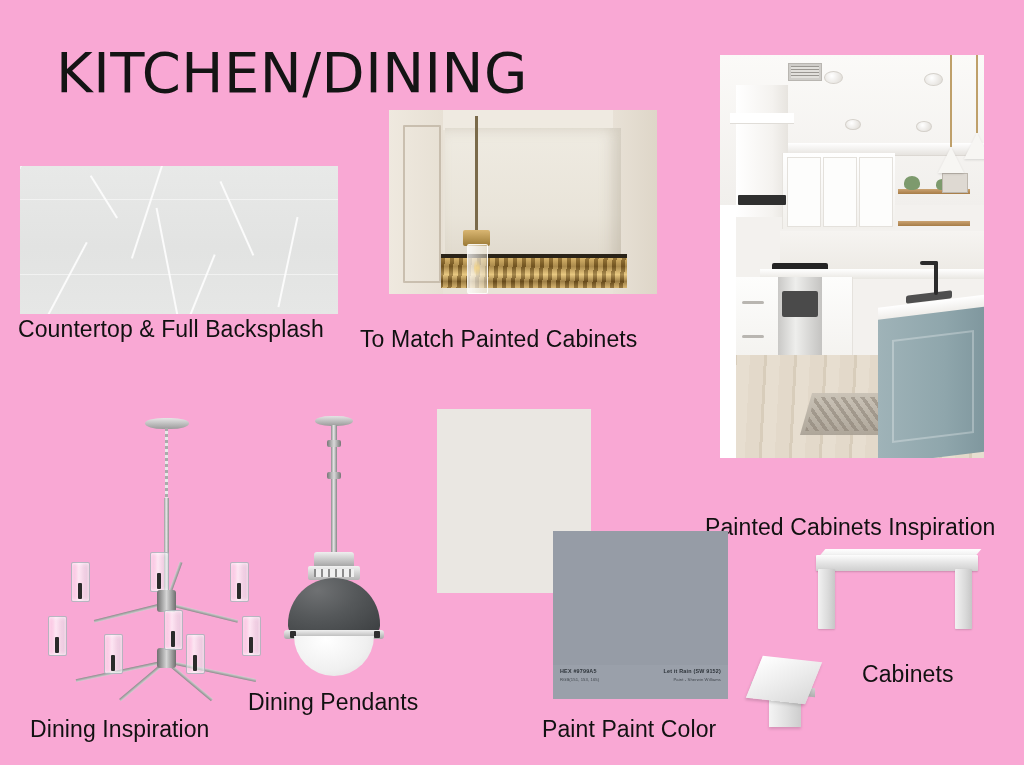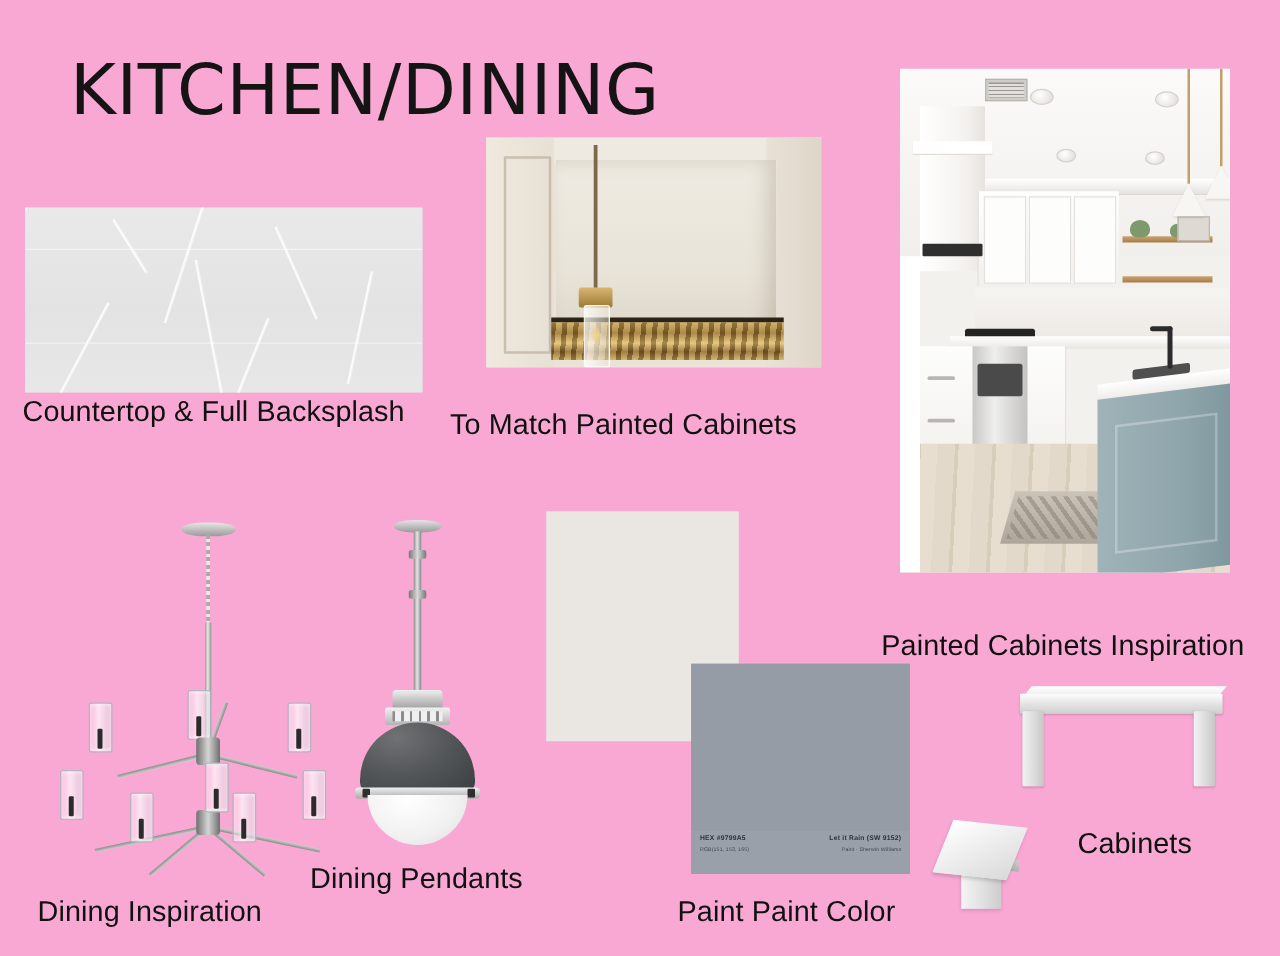--- a/index.html
+++ b/index.html
@@ -193,21 +193,21 @@
   #knob .edge{position:absolute;left:6px;top:30px;width:64px;height:9px;transform:skewY(6deg);
      background:linear-gradient(180deg,#cfcfcf,#aeaeae);}
   #knob .stem{position:absolute;left:24px;top:38px;width:32px;height:34px;
      background:linear-gradient(90deg,#f4f4f4,#e0e0e0 55%,#cdcdcd);box-shadow:0 2px 3px rgba(0,0,0,.14);}
 
   
   #cap-countertop{left:18px;top:316px;}
   #cap-hood1{left:360px;top:297px;}
   #cap-hood2{left:360px;top:326px;}
   #cap-perimeter{left:407px;top:378px;}
-  #cap-inspo{left:705px;top:503px;}
+  #cap-inspo{left:705px;top:514px;}
   #cap-chand{left:30px;top:716px;}
   #cap-pendants{left:248px;top:689px;}
   #cap-islandpaint{left:542px;top:716px;}
   #cap-hardware{left:862px;top:661px;}
 </style>
 </head>
 <body>
 
 <div class="board">
 

